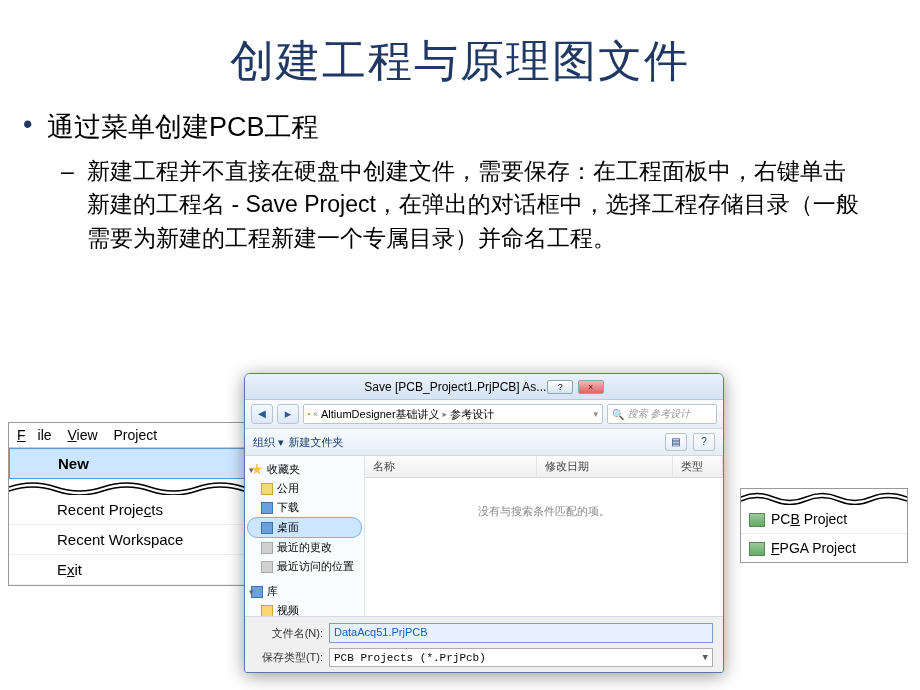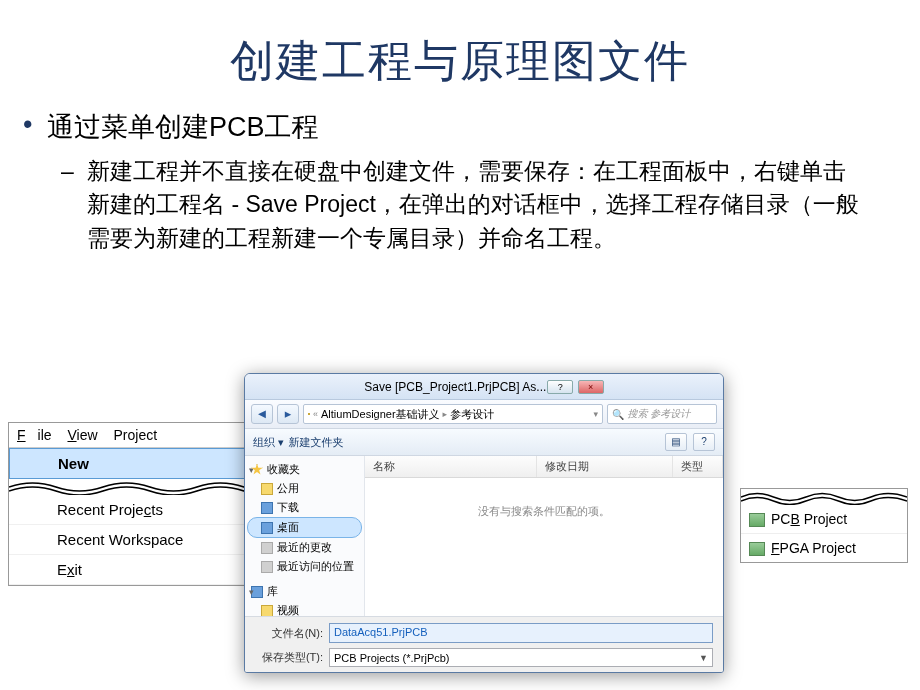--- a/index.html
+++ b/index.html
@@ -306,20 +306,21 @@
   .field-row .combo {
     flex: 1;
     height: 19px;
     border: 1px solid #abadb3;
     background: #fff;
     padding: 2px 4px;
     font-size: 11px;
     display: flex;
     align-items: center;
     justify-content: space-between;
+    font-family: Liberation Mono, monospace;
   }
   .field-row .combo .dd { color:#555; font-size:9px; }
   u { text-decoration: underline; }
 </style>
 </head>
 <body>
 
 <h1 class="slide-title">创建工程与原理图文件</h1>
 
 <div class="content">

